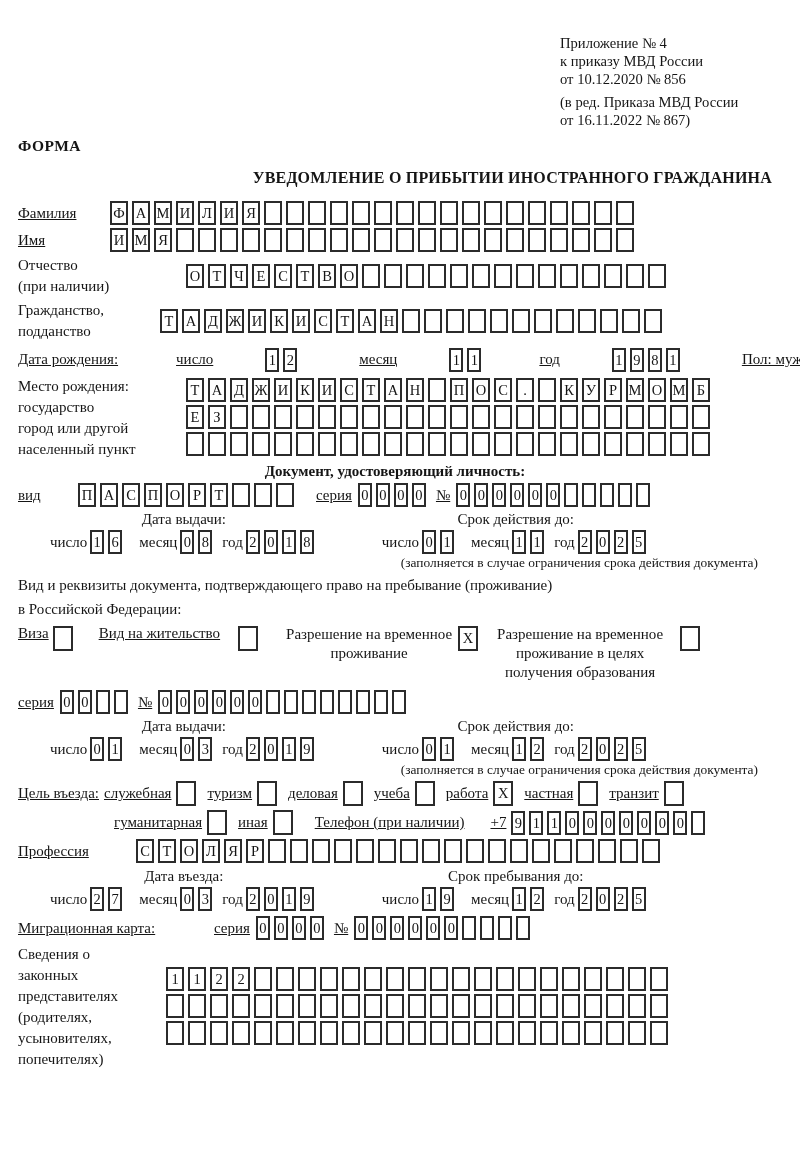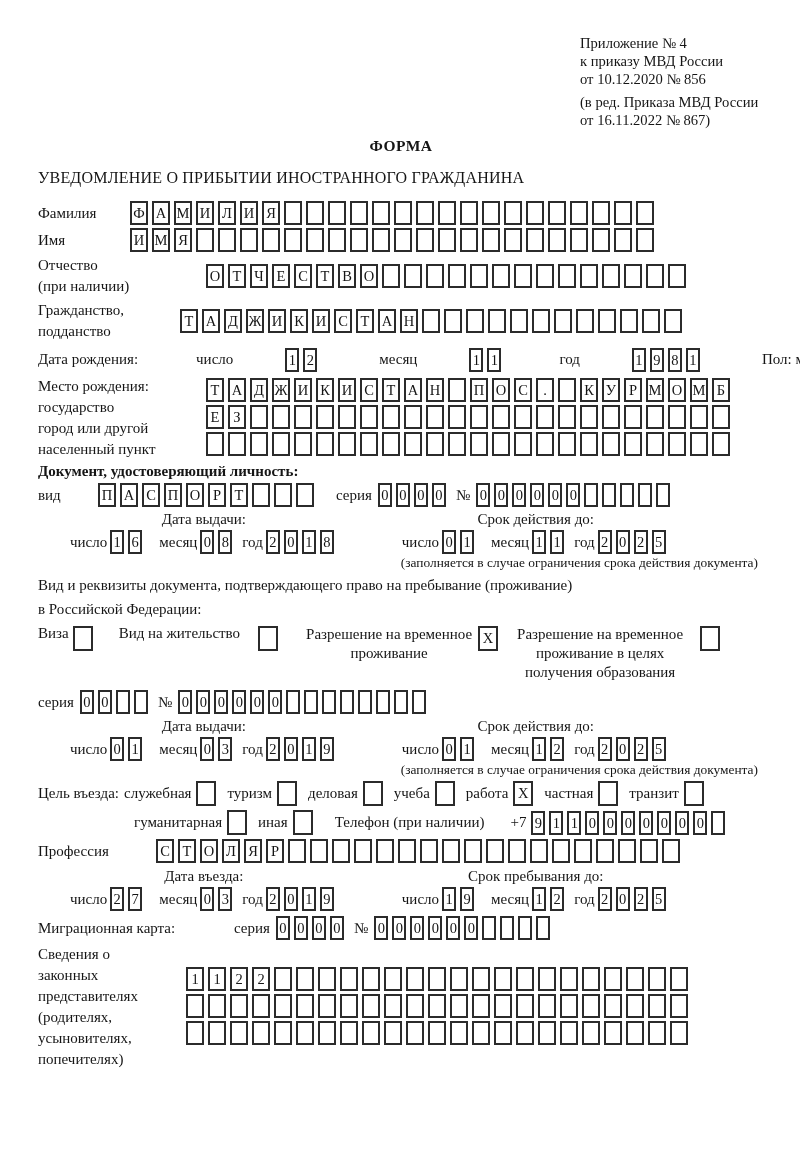--- a/index.html
+++ b/index.html
@@ -2,57 +2,57 @@
 <html><head>
 <meta charset="utf-8">
 <style>
   * { margin:0; padding:0; box-sizing:border-box; }
   html,body { background:#fff; }
   body {
     width:800px; height:1163px; overflow:hidden;
     font-family:"Liberation Serif","DejaVu Serif",serif;
     color:#151515; font-size:15px;
   }
-  .page { padding:34px 28px 0 38px; }
+  .page { padding:34px 28px 0 18px; }
 
   
   .appendix { margin-left:542px; width:225px; line-height:18px; font-size:14.6px; }
   .appendix .rev { margin-top:5px; }
-  .forma { margin-top:8px; text-align:center; padding-right:8px; font-weight:bold; font-size:15.5px; letter-spacing:.5px; }
+  .forma { margin-top:8px; text-align:left; padding-right:8px; font-weight:bold; font-size:15.5px; letter-spacing:.5px; }
 
   
-  .title { margin-top:12px; text-align:left; font-weight:normal; font-size:16px; line-height:22px; letter-spacing:.2px; }
+  .title { margin-top:12px; text-align:right; font-weight:bold; font-size:16px; line-height:22px; letter-spacing:.2px; }
   .blank { display:inline-block; width:56px; height:13px; border-bottom:2px solid #444; margin-left:8px; }
   .sec1 { margin-top:20px; font-weight:bold; font-size:15.2px; letter-spacing:.1px; white-space:nowrap; }
   .formbody { margin-top:12px; }
 
   
   .cells { display:inline-flex; flex-wrap:nowrap; }
   .cell {
     display:inline-block; width:18px; height:24px; border:2px solid #2b2b2b;
     margin-right:4px; text-align:center; line-height:21px; font-size:14.5px;
     background:#fff; flex:0 0 auto;
   }
   .num .cell { width:14px; margin-right:4px; }
   .cb .cell { width:20px; height:25px; margin-right:0; }
 
   
   .frow { display:flex; align-items:center; margin-bottom:3px; }
   .frow.top { align-items:center; }
-  .lbl { flex:0 0 auto; }
+  .lbl { flex:0 0 auto;text-decoration:underline; }
   .w92 { width:92px; } .w168 { width:168px; } .w142 { width:142px; }
   .w60 { width:60px; } .w120 { width:118px; } .w148 { width:148px; }
   .lblblock { display:flex; flex-direction:column; line-height:21px; flex:0 0 auto; }
   .cellcol { display:flex; flex-direction:column; }
   .cellcol .cells { margin-bottom:3px; }
 
   .ml6 { margin-left:6px; } .ml10 { margin-left:10px; } .ml14 { margin-left:14px; }
   .ml18 { margin-left:18px; } .ml26 { margin-left:26px; } .mr4 { margin-right:4px; } .mr6 { margin-right:6px; }
 
-  .docheading { font-weight:bold; margin:1px 0 3px 0; font-size:15px; }
+  .docheading { text-align:center; font-weight:bold; margin:1px 0 3px 0; font-size:15px; }
 
   
   .dategrid { display:flex; margin-bottom:1px; }
   .dg { display:flex; flex-direction:column; }
   .dg1 { margin-left:32px; } .dg2 { margin-left:64px; }
   .dg .dhead { text-align:center; line-height:18px; margin-bottom:2px; }
   .dfields { display:flex; align-items:center; }
   .dfields .dl { margin-right:3px; }
   .dfields .gap { margin-left:13px; }
   .note { text-align:right; padding-right:14px; font-size:13.4px; line-height:16px; margin-bottom:3px; }

